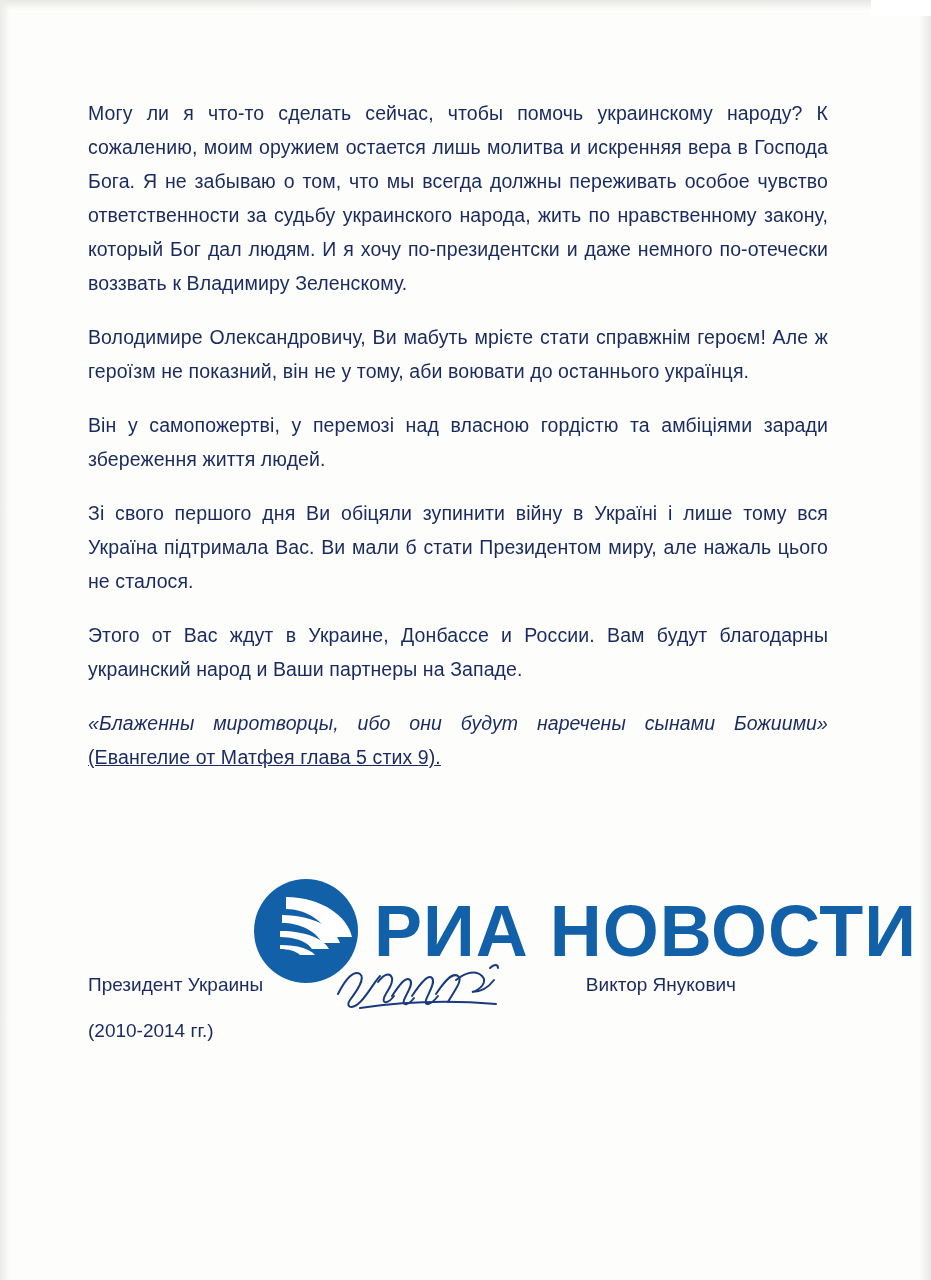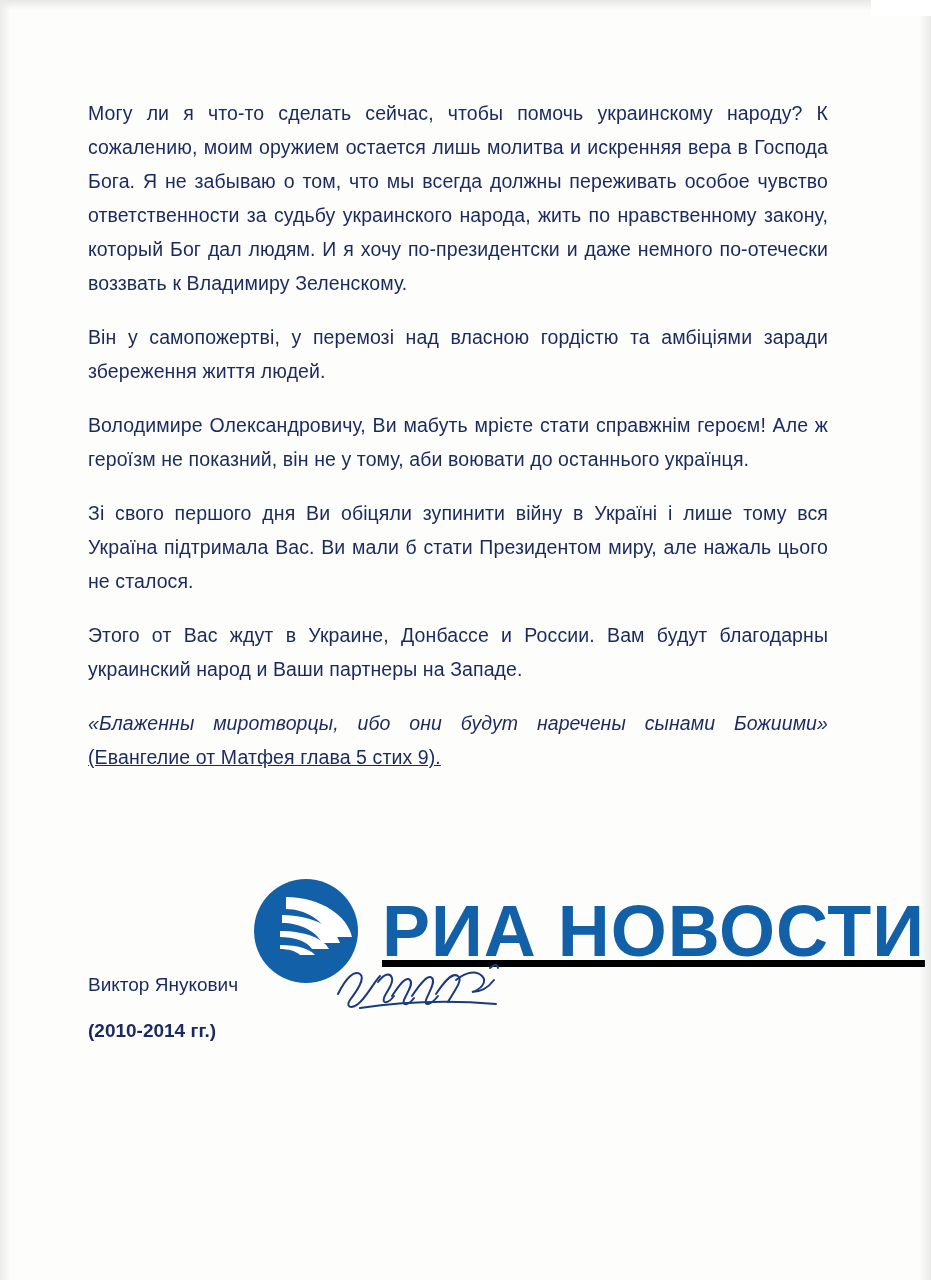--- a/index.html
+++ b/index.html
@@ -62,42 +62,40 @@
   }
   .sig-left {
     white-space: nowrap;
   }
   .sig-right {
     white-space: nowrap;
     padding-right: 92px;
   }
   .sig-years {
     margin-top: 12px;
-    font-weight: bold;
   }
   
   .handwriting {
     position: absolute;
     left: 330px;
     top: 958px;
     width: 210px;
     height: 60px;
     pointer-events: none;
   }
   
   .watermark {
     position: absolute;
     left: 252px;
     top: 876px;
     width: 650px;
     height: 110px;
     display: flex;
     align-items: center;
-    gap: 22px;
-    text-decoration: underline;
+    gap: 14px;
   }
   .wm-globe {
     width: 108px;
     height: 108px;
     flex: 0 0 auto;
   }
   .wm-text {
     font-family: "Liberation Sans", sans-serif;
     font-weight: bold;
     font-size: 72px;
@@ -144,22 +142,22 @@
 
 <div class="page">
 
   <div class="edge-shadow-top"></div>
   <div class="edge-shadow-left"></div>
   <div class="edge-shadow-right"></div>
   <div class="corner-white"></div>
 
   <div class="page-inner">
     <p class="para">Могу ли я что-то сделать сейчас, чтобы помочь украинскому народу? К сожалению, моим оружием остается лишь молитва и искренняя вера в Господа Бога. Я не забываю о том, что мы всегда должны переживать особое чувство ответственности за судьбу украинского народа, жить по нравственному закону, который Бог дал людям.  И я хочу по-президентски и даже немного по-отечески воззвать к Владимиру Зеленскому.</p>
+    <p class="para">Володимире Олександровичу, Ви мабуть мрієте стати справжнім героєм! Але ж героїзм не показний, він не у тому, аби воювати до останнього українця.</p>
     <p class="para">Він у самопожертві, у перемозі над власною гордістю та амбіціями заради збереження життя людей.</p>
-    <p class="para">Володимире Олександровичу, Ви мабуть мрієте стати справжнім героєм! Але ж героїзм не показний, він не у тому, аби воювати до останнього українця.</p>
     <p class="para">Зі свого першого дня Ви обіцяли зупинити війну в Україні і лише тому вся Україна підтримала Вас. Ви мали б стати Президентом миру, але нажаль цього не сталося.</p>
     <p class="para">Этого от Вас ждут в Украине, Донбассе и России. Вам будут благодарны украинский народ и Ваши партнеры на Западе.</p>
     <p class="para italic"><span>«Блаженны миротворцы, ибо они будут наречены сынами Божиими»</span><span class="normal"> (Евангелие от Матфея глава 5 стих 9).</span></p>
   </div>
 
   <div class="watermark">
     <svg class="wm-globe" viewBox="0 0 108 108">
       <circle cx="54" cy="54" r="52" fill="#1261a8"></circle>
       <path d="M34 20 C70 20 96 40 100 60 L78 60 C72 44 54 32 34 32 Z" fill="#ffffff"></path>
       <path d="M30 38 C62 38 84 52 88 66 L70 66 C64 54 48 46 30 46 Z" fill="#ffffff"></path>
@@ -177,18 +175,19 @@
       <path d="M82 38 C90 26 98 16 102 20 C106 24 98 36 96 42 C94 48 100 48 108 38"></path>
       <path d="M106 36 C114 24 122 14 128 18 C134 22 122 36 118 44"></path>
       <path d="M126 22 C136 14 146 12 152 18 C158 24 150 32 142 34 C150 34 158 30 164 22"></path>
       <path d="M160 10 C164 6 168 6 168 10"></path>
       <path d="M30 50 C70 44 120 42 166 46"></path>
     </g>
   </svg>
 
   <div class="signature-block">
     <div class="sig-row">
+      <div class="sig-left">Президент Украины</div>
       <div class="sig-right">Виктор Янукович</div>
     </div>
     <div class="sig-years">(2010-2014 гг.)</div>
   </div>
 
 </div>
 
 </body></html>

